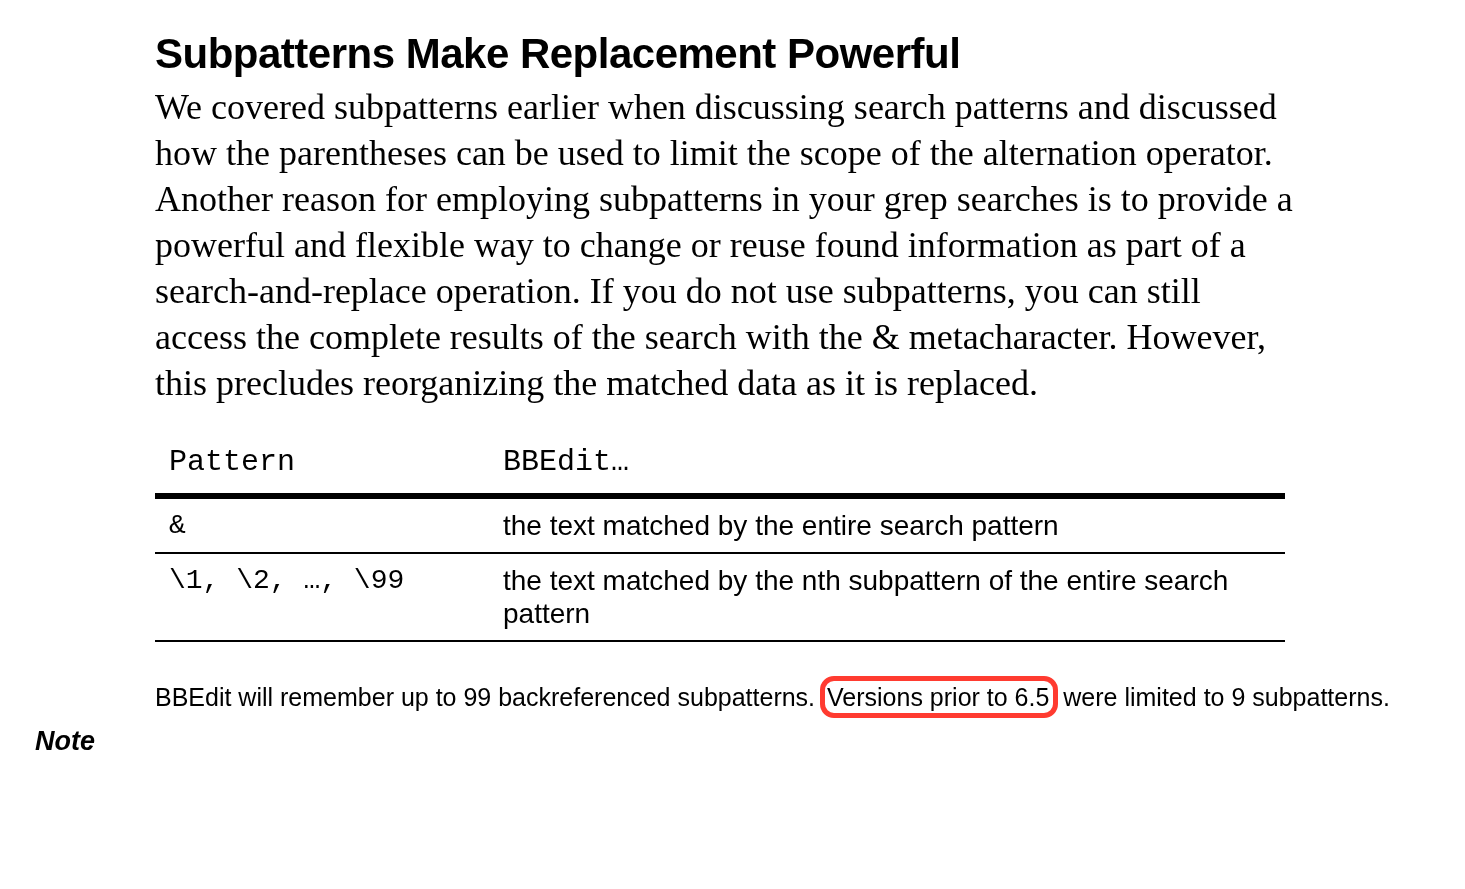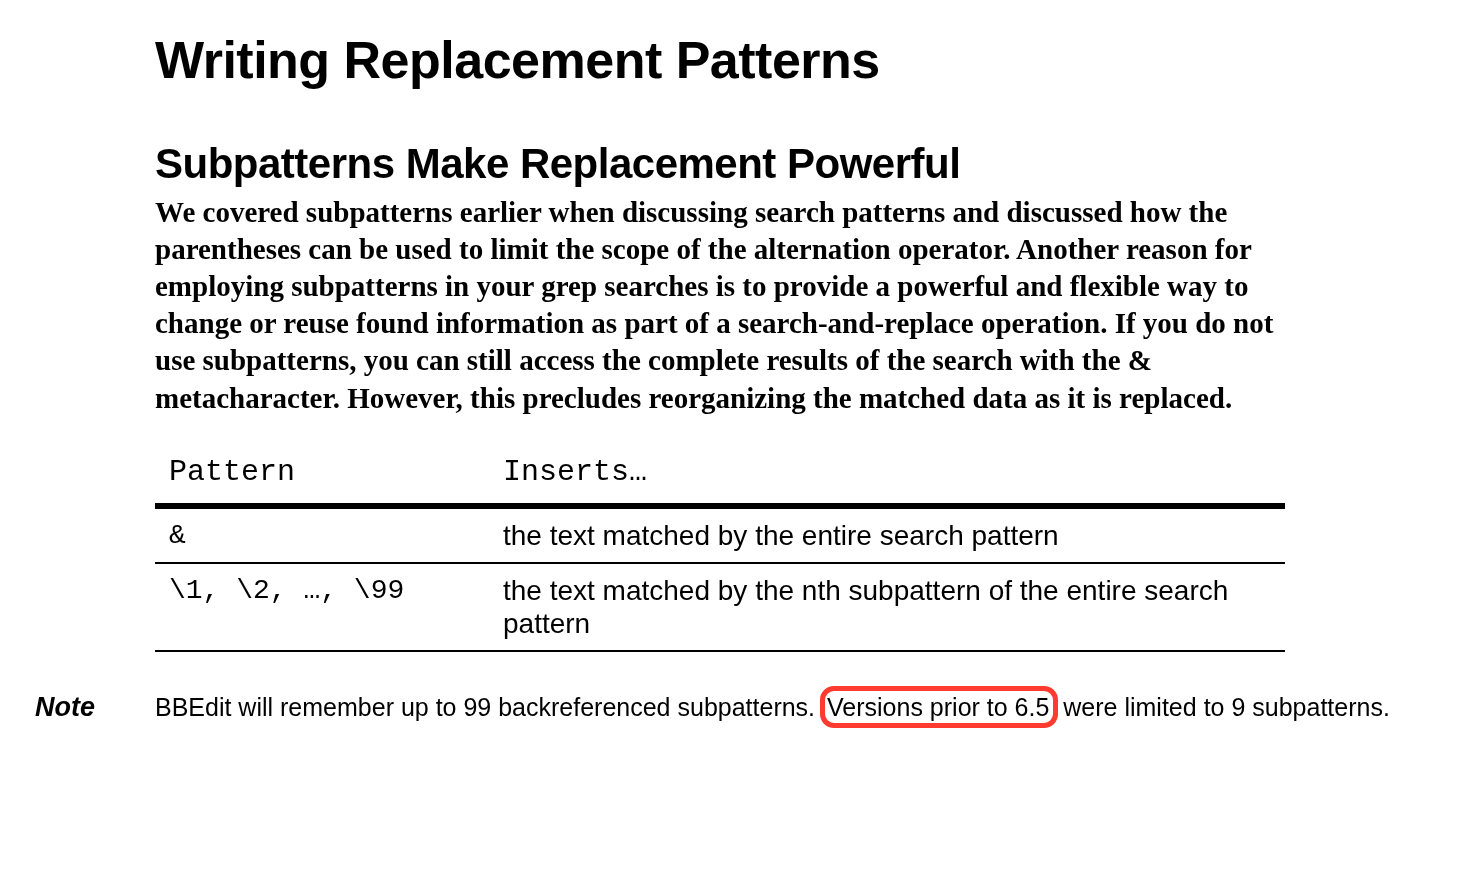--- a/index.html
+++ b/index.html
@@ -28,25 +28,24 @@
     margin: 0 0 50px 0;
   }
   .h2 {
     font-size: 42px;
     font-weight: 700;
     letter-spacing: -0.5px;
     margin: 0 0 6px 0;
   }
   .body-para {
     font-family: Georgia, "Times New Roman", serif;
-    font-size: 29px;
+    font-size: 36px;
     line-height: 1.28;
     margin: 0 0 30px 0;
     max-width: 1145px;
-    font-weight: bold;
   }
   
   table.pattern-table {
     border-collapse: collapse;
     width: 1130px;
     margin-top: 10px;
   }
   table.pattern-table th {
     text-align: left;
     font-weight: 400;
@@ -71,20 +70,21 @@
     align-items: flex-start;
     margin-top: 40px;
     padding-left: 35px;
   }
   .note-label {
     font-style: italic;
     font-weight: 700;
     font-size: 27px;
     width: 85px;
     flex: 0 0 auto;
+    margin-top: 44px;
   }
   .note-text {
     font-size: 25px;
     line-height: 1.25;
     max-width: 1320px;
     margin-left: 35px;
   }
   .highlight-box {
     display: inline;
     border: 5px solid #ff3b30;
@@ -95,31 +95,30 @@
     -webkit-box-decoration-break: clone;
   }
 </style>
 </head>
 <body>
 
 <div class="page">
 
   <div class="content-col">
 
-    <h1 class="h1">Writing Replacement Patterns</h1>
 
     <h2 class="h2">Subpatterns Make Replacement Powerful</h2>
 
     <p class="body-para">We covered subpatterns earlier when discussing search patterns and discussed how the parentheses can be used to limit the scope of the alternation operator. Another reason for employing subpatterns in your grep searches is to provide a powerful and flexible way to change or reuse found information as part of a search-and-replace operation. If you do not use subpatterns, you can still access the complete results of the search with the &amp; metacharacter. However, this precludes reorganizing the matched data as it is replaced.</p>
 
     <table class="pattern-table">
       <thead>
         <tr>
           <th class="col-pattern">Pattern</th>
-          <th>Inserts…</th>
+          <th>BBEdit…</th>
         </tr>
       </thead>
       <tbody>
         <tr>
           <td class="mono">&amp;</td>
           <td>the text matched by the entire search pattern</td>
         </tr>
         <tr>
           <td class="mono">\1, \2, …, \99</td>
           <td>the text matched by the nth subpattern of the entire search pattern</td>

